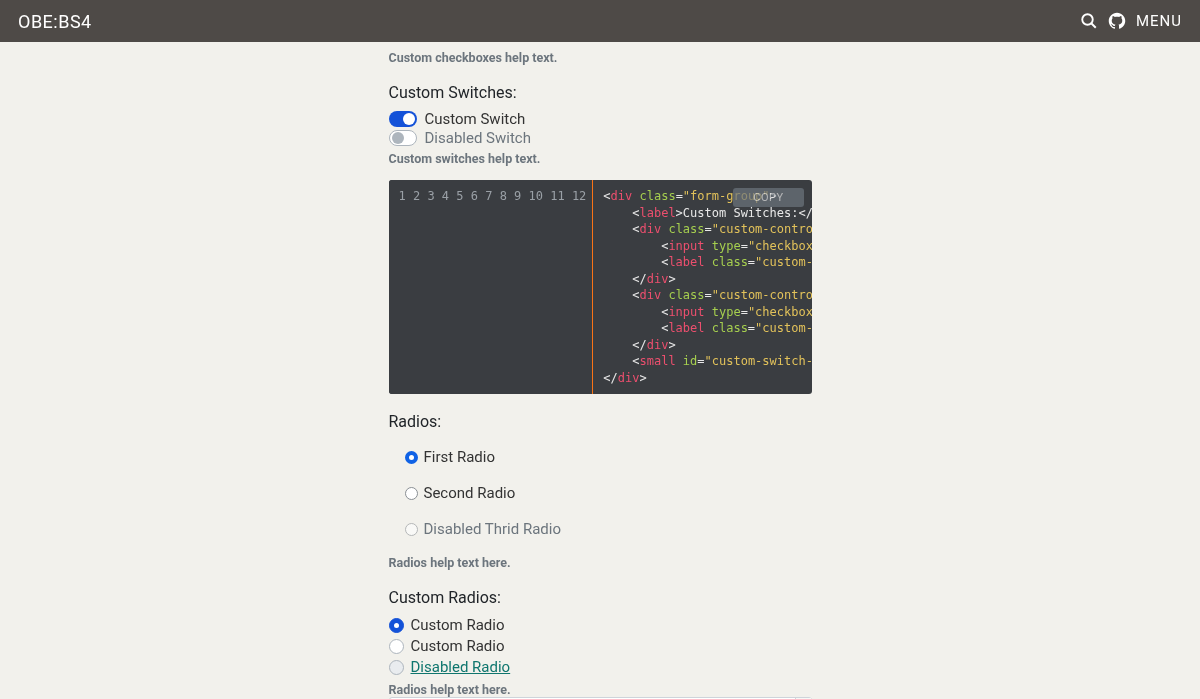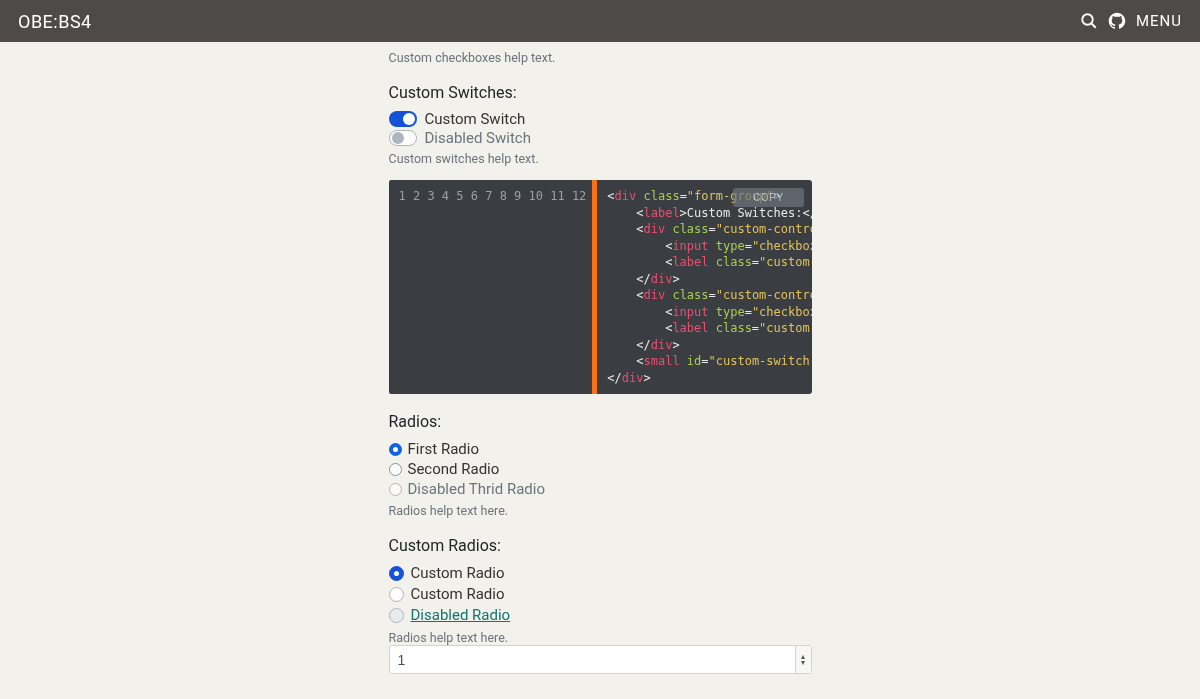--- a/index.html
+++ b/index.html
@@ -30,20 +30,21 @@
   .content {
     width: 423px;
     margin: 0 auto;
     padding-top: 4px;
   }
 
   .help-text {
     font-size: 12.5px;
     color: #6c757d;
     margin-top: 4px;
+    font-weight: bold;
   }
   .section-label {
     font-size: 16px;
     color: #212529;
     margin-top: 18px;
     margin-bottom: 8px;
     font-weight: 400;
   }
 
   
@@ -73,21 +74,21 @@
     overflow: hidden;
     display: flex;
   }
   .gutter {
     background: #3a3d41;
     color: #9aa0a6;
     font-family: "Menlo", "Consolas", monospace;
     font-size: 12px;
     text-align: right;
     padding: 8px 6px 8px 10px;
-    border-right: 5px solid #f97316;
+    border-right: 1px solid #f97316;
     line-height: 16.5px;
     user-select: none;
   }
   .code {
     font-family: "Menlo", "Consolas", monospace;
     font-size: 12px;
     line-height: 16.5px;
     padding: 8px 10px;
     color: #e8e8e8;
     white-space: pre;
@@ -102,21 +103,21 @@
   .t-txt { color: #e8e8e8; }
   .copy-btn {
     position: absolute; top: 8px; right: 8px;
     background: #6c757d; color: #e8e8e8;
     font-size: 11px; letter-spacing: 0.5px;
     border-radius: 3px; padding: 3px 20px;
     cursor: pointer; opacity: 0.7;
   }
 
   
-  .radio-row { display: flex; align-items: center; margin: 0; line-height: 20px; }
+  .radio-row { display: flex; align-items: center; margin: 16px; line-height: 20px; }
   .radio-native {
     appearance: none;
     width: 13px; height: 13px;
     border: 1px solid #8a8f94; border-radius: 50%;
     margin-right: 6px; position: relative; cursor: pointer;
     background: #fff;
   }
   .radio-native:checked {
     border: 4px solid #1062e5;
   }

